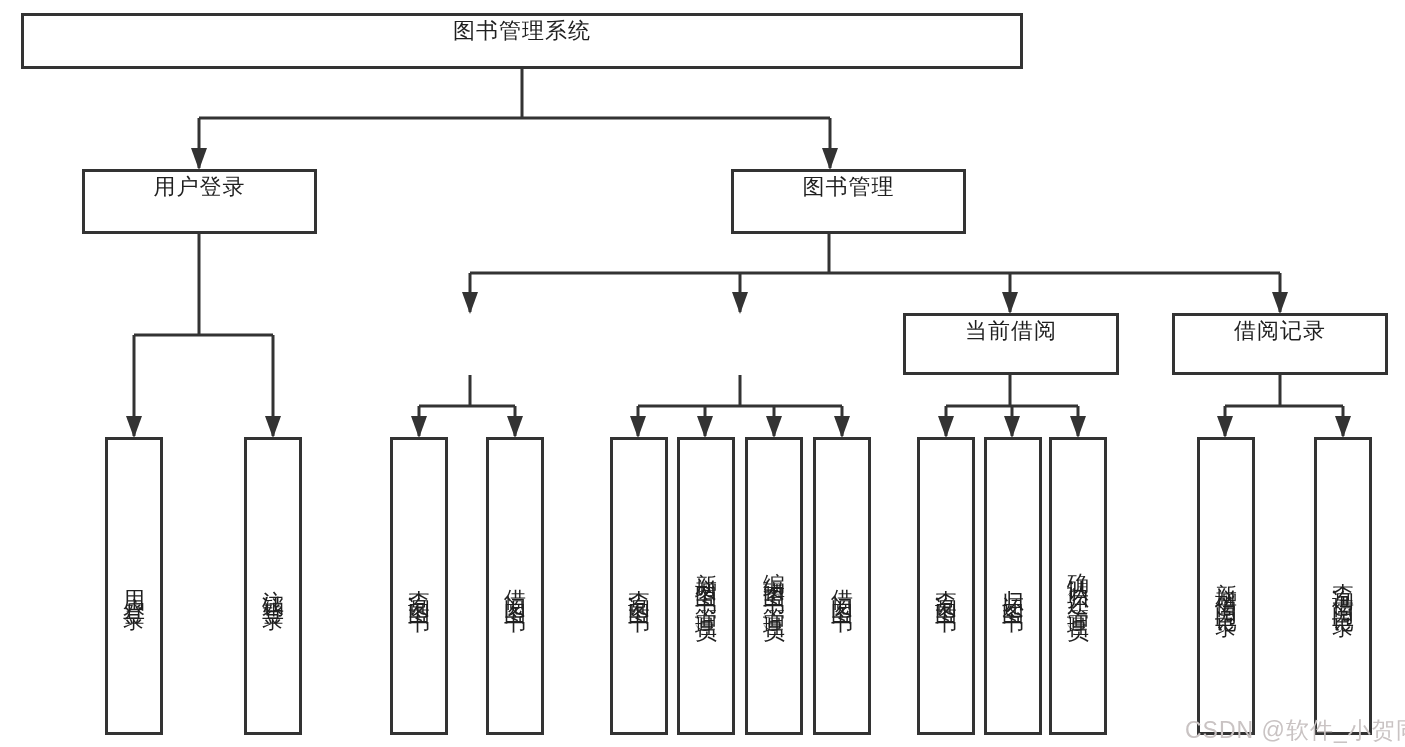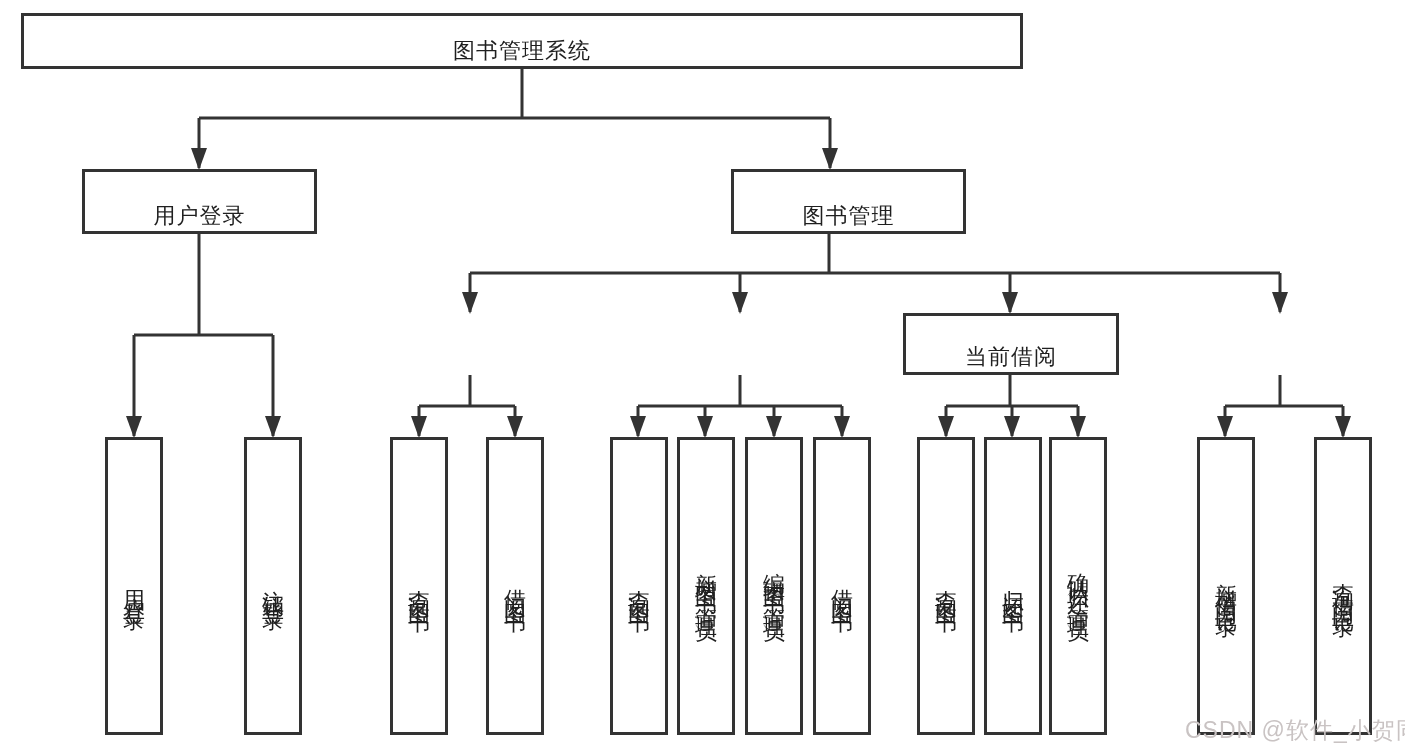--- a/index.html
+++ b/index.html
@@ -22,21 +22,21 @@
     width: 1405px;
     height: 747px;
     z-index: 1;
   }
   .box {
     position: absolute;
     box-sizing: border-box;
     border: 3px solid #333333;
     background: #ffffff;
     display: flex;
-    align-items: flex-end;
+    align-items: flex-start;
     justify-content: center;
     z-index: 2;
     font-size: 22px;
     letter-spacing: 1px;
   }
   .leaf {
     position: absolute;
     box-sizing: border-box;
     border: 3px solid #333333;
     background: #ffffff;
@@ -142,20 +142,23 @@
   <div class="box" id="user-login-box">
     <span>用户登录</span>
   </div>
   <div class="box" id="book-mgmt-box">
     <span>图书管理</span>
   </div>
 
   <div class="box" id="cur-borrow-box">
     <span>当前借阅</span>
   </div>
+  <div class="box" id="borrow-rec-box">
+    <span>借阅记录</span>
+  </div>
 
   <div class="leaf" id="leaf-1">
     <span class="vtext">用户登录</span>
   </div>
   <div class="leaf" id="leaf-2">
     <span class="vtext">注销登录</span>
   </div>
   <div class="leaf" id="leaf-3">
     <span class="vtext">查询图书</span>
   </div>

